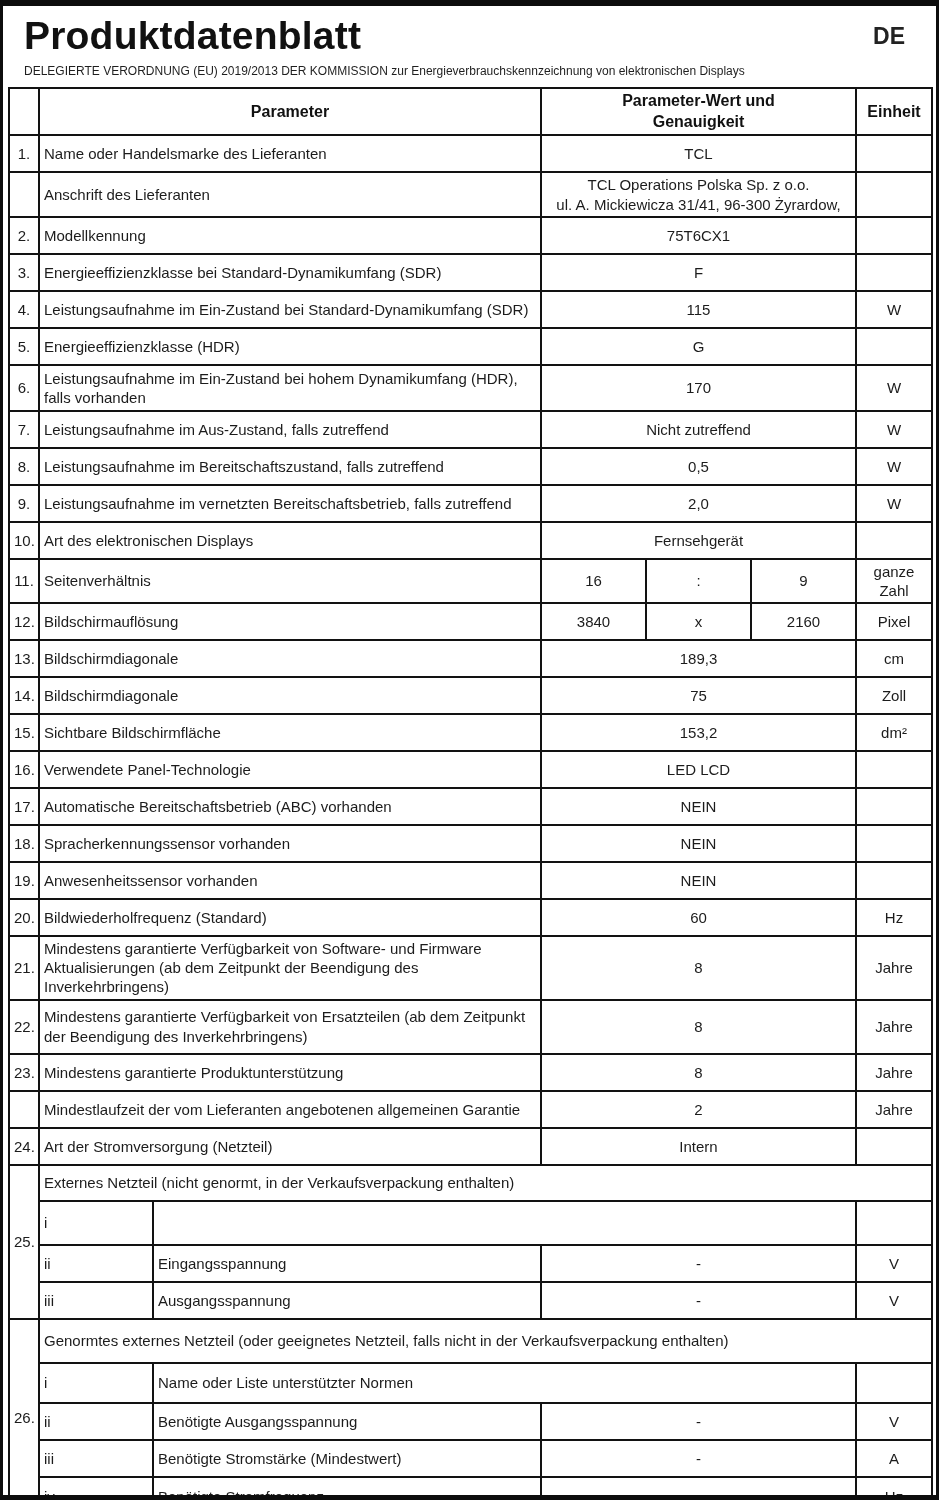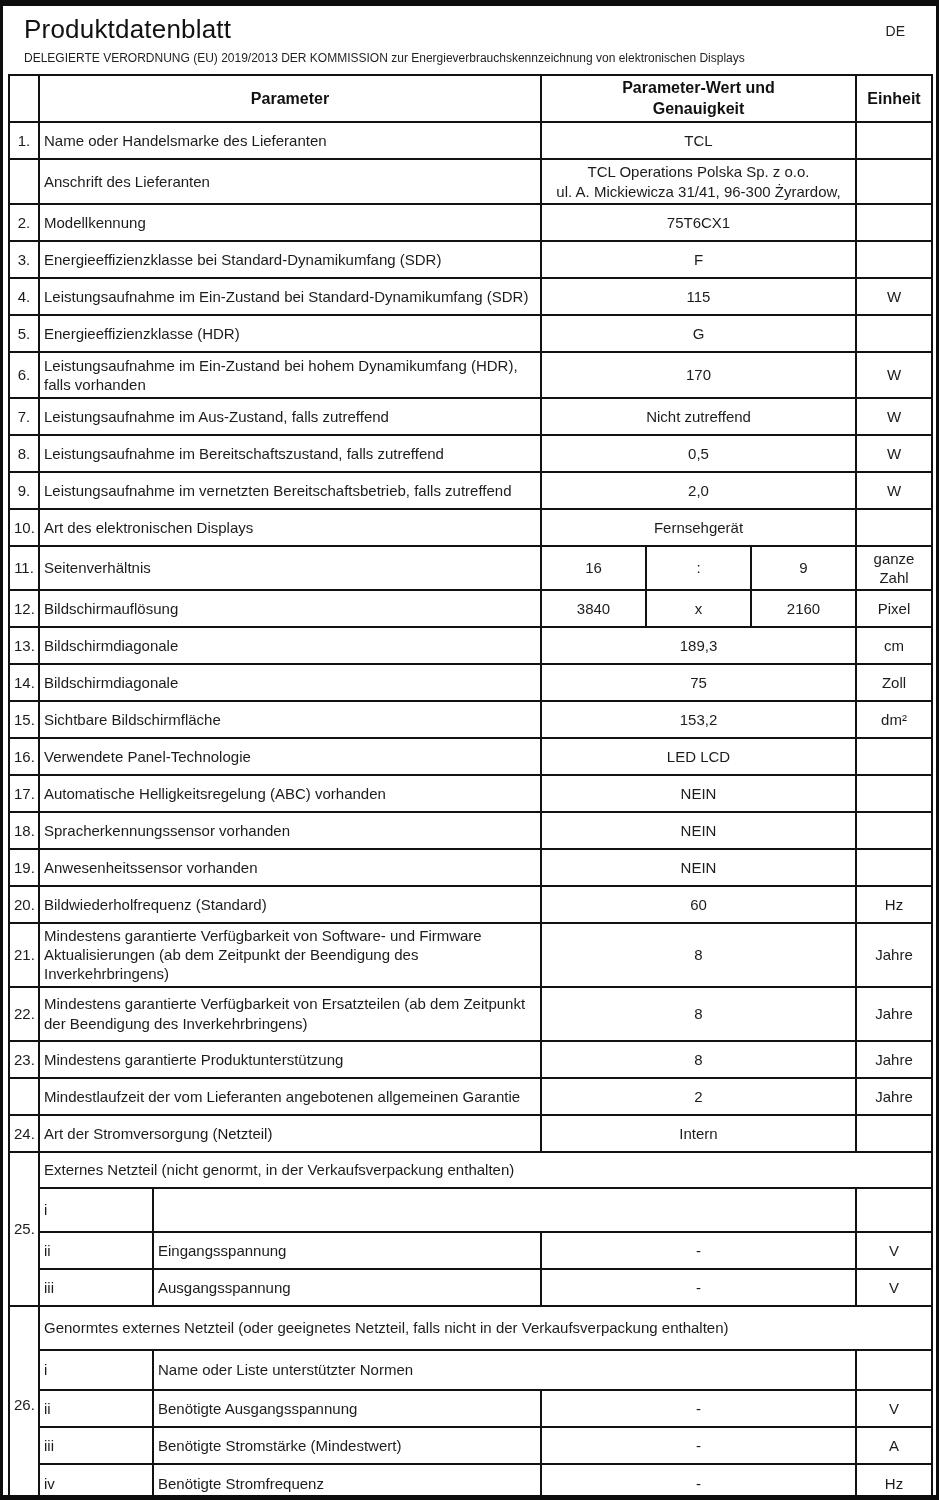--- a/index.html
+++ b/index.html
@@ -16,29 +16,29 @@
     overflow: hidden;
     background: #ffffff;
   }
   .doc-header {
     display: flex;
     justify-content: space-between;
     align-items: flex-start;
     padding: 4px 12px 0 16px;
   }
   .doc-title {
-    font-size: 26px;
-    font-weight: normal;
+    font-size: 39px;
+    font-weight: bold;
     margin: 0;
     color: #111;
     letter-spacing: 0.2px;
   }
   .lang-code {
-    font-size: 14px;
-    font-weight: 400;
+    font-size: 23px;
+    font-weight: 700;
     padding-top: 9px;
     padding-right: 14px;
     color: #222;
   }
   .subtitle {
     margin: 5px 14px 7px 16px;
     font-size: 12px;
     line-height: 1.45;
     max-width: 880px;
     color: #1f1f1f;
@@ -230,21 +230,21 @@
 
     <tr>
       <td class="num">16.</td>
       <td colspan="2" class="lbl">Verwendete Panel-Technologie</td>
       <td colspan="3" class="val">LED LCD</td>
       <td class="unit"></td>
     </tr>
 
     <tr>
       <td class="num">17.</td>
-      <td colspan="2" class="lbl">Automatische Helligkeitsregelung (ABC) vorhanden</td>
+      <td colspan="2" class="lbl">Automatische Bereitschaftsbetrieb (ABC) vorhanden</td>
       <td colspan="3" class="val">NEIN</td>
       <td class="unit"></td>
     </tr>
 
     <tr>
       <td class="num">18.</td>
       <td colspan="2" class="lbl">Spracherkennungssensor vorhanden</td>
       <td colspan="3" class="val">NEIN</td>
       <td class="unit"></td>
     </tr>

